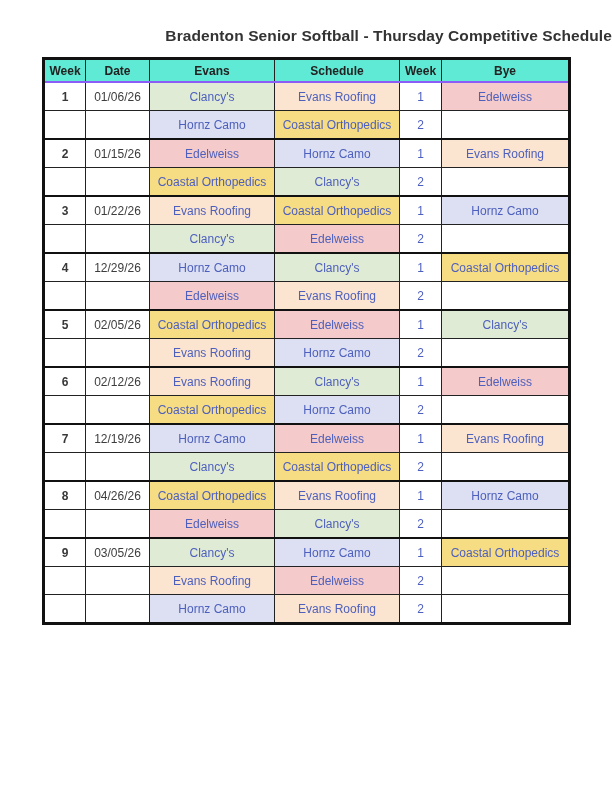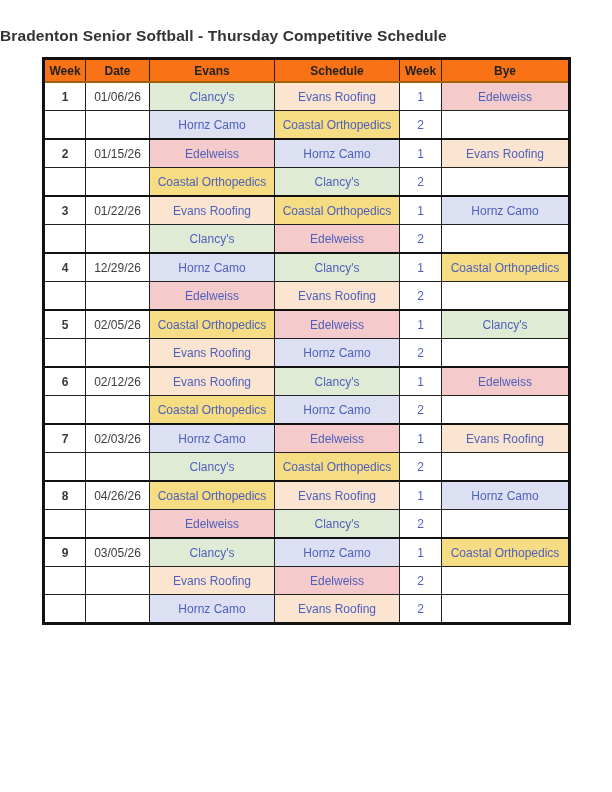--- a/index.html
+++ b/index.html
@@ -10,21 +10,21 @@
   }
   .page {
     position: relative;
     width: 612px;
     height: 792px;
     background: #ffffff;
     overflow: hidden;
   }
   .title {
     padding-top: 27px;
-    text-align: left;
+    text-align: right;
     font-size: 15.5px;
     font-weight: bold;
     color: #333333;
     letter-spacing: 0.1px;
   }
   table.schedule {
     border-collapse: collapse;
     table-layout: fixed;
     width: 526px;
     margin: 12px 0 0 42px;
@@ -36,22 +36,22 @@
     vertical-align: middle;
     font-size: 12px;
     padding: 0;
     overflow: hidden;
     white-space: nowrap;
   }
   table.schedule thead th {
     height: 21px;
     font-weight: bold;
     color: #222222;
-    border-bottom: 2px solid #a16207;
-    background: #f97316;
+    border-bottom: 2px solid #8b5cf6;
+    background: #5eead4;
   }
   table.schedule tbody td { height: 27px; }
   tr.week-start td { border-top: 2px solid #111111; }
   td.week-cell  { font-weight: bold; color: #383838; }
   td.date-cell  { color: #3d3d3d; }
   td.team-cell, td.field-cell { font-weight: normal; }
 </style>
 </head>
 <body>
 
@@ -169,21 +169,21 @@
         <tr>
           <td class="week-cell"></td>
           <td class="date-cell"></td>
           <td class="team-cell" style="background: rgb(246, 220, 130); color: rgb(78, 96, 189);">Coastal Orthopedics</td>
           <td class="team-cell" style="background: rgb(220, 224, 242); color: rgb(78, 96, 189);">Hornz Camo</td>
           <td class="field-cell" style="color: rgb(78, 96, 189);">2</td>
           <td class="team-cell"></td>
         </tr>
         <tr class="week-start">
           <td class="week-cell">7</td>
-          <td class="date-cell">02/03/26</td>
+          <td class="date-cell">12/19/26</td>
           <td class="team-cell" style="background: rgb(220, 224, 242); color: rgb(78, 96, 189);">Hornz Camo</td>
           <td class="team-cell" style="background: rgb(244, 202, 202); color: rgb(78, 96, 189);">Edelweiss</td>
           <td class="field-cell" style="color: rgb(78, 96, 189);">1</td>
           <td class="team-cell" style="background: rgb(251, 229, 209); color: rgb(78, 96, 189);">Evans Roofing</td>
         </tr>
         <tr>
           <td class="week-cell"></td>
           <td class="date-cell"></td>
           <td class="team-cell" style="background: rgb(224, 235, 213); color: rgb(78, 96, 189);">Clancy's</td>
           <td class="team-cell" style="background: rgb(246, 220, 130); color: rgb(78, 96, 189);">Coastal Orthopedics</td>

